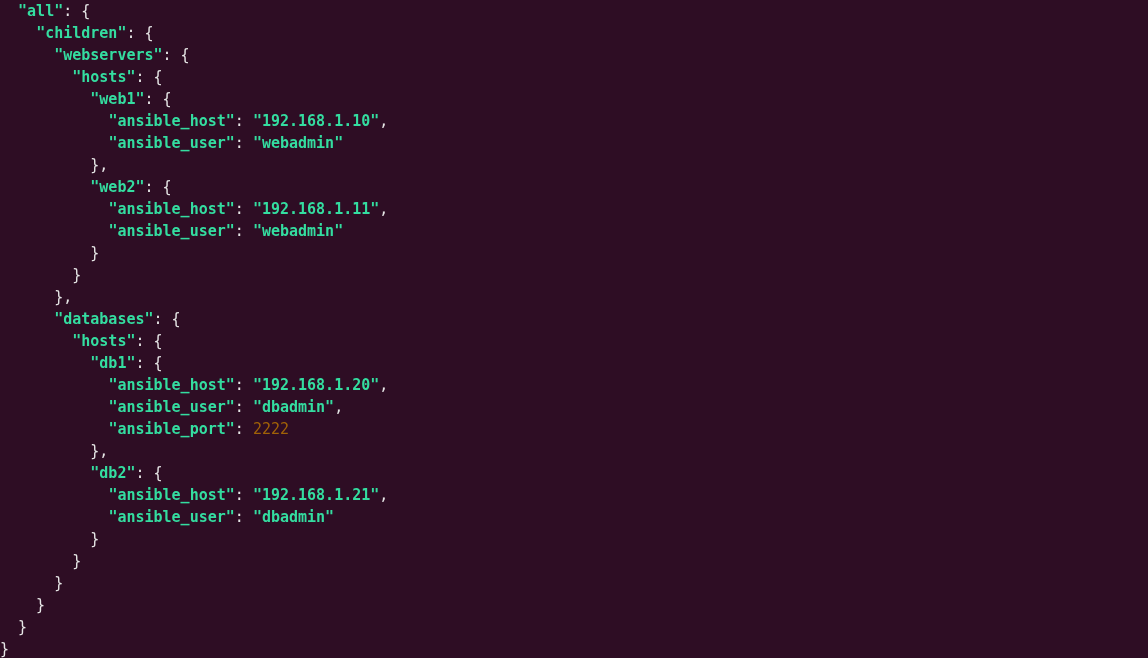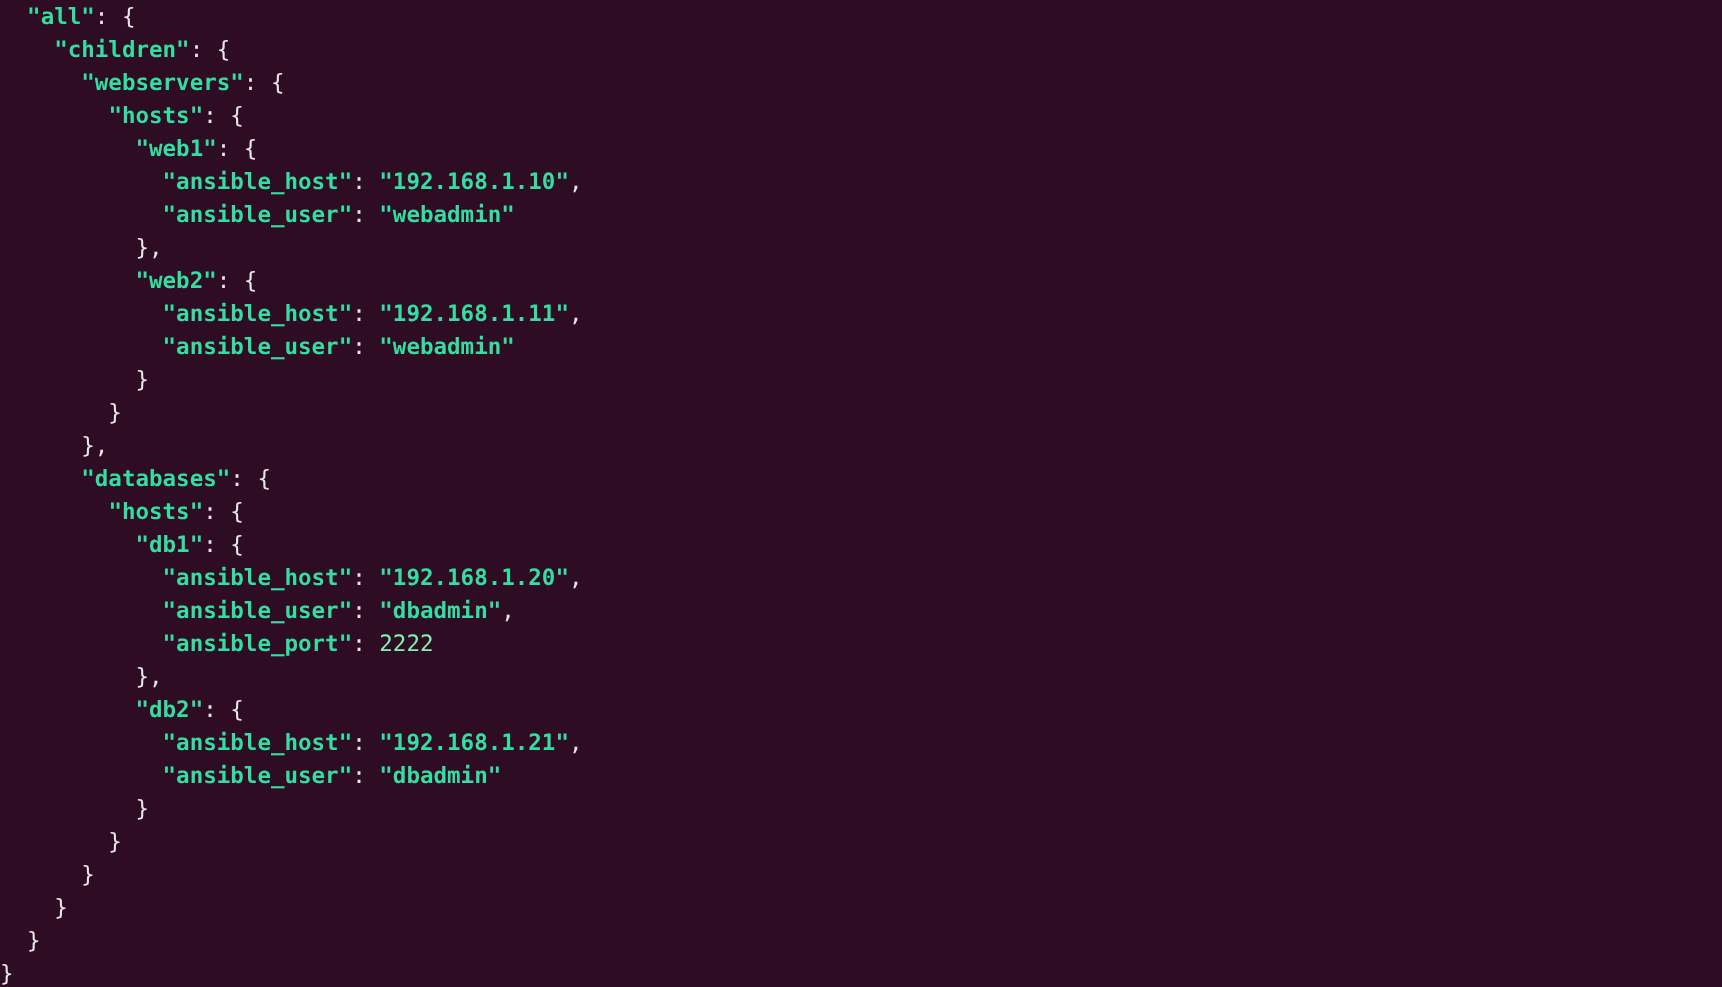--- a/index.html
+++ b/index.html
@@ -15,20 +15,20 @@
     overflow: hidden;
   }
   pre.code {
     margin: 0;
     padding: 0;
     white-space: pre;
     font-family: inherit;
   }
   .key   { color: #34dda0; font-weight: bold; }  
   .str   { color: #34dda0; font-weight: bold; }  
-  .num   { color: #86efac; }                     
+  .num   { color: #a16207; }                     
   .punct { color: #e6e6e6; }                     
   .line  { display: block; }
 </style>
 </head>
 <body>
 
 <pre class="code" id="code-block"><span class="line"><span class="punct">  </span><span class="key">"all"</span><span class="punct">: {</span></span><span class="line"><span class="punct">    </span><span class="key">"children"</span><span class="punct">: {</span></span><span class="line"><span class="punct">      </span><span class="key">"webservers"</span><span class="punct">: {</span></span><span class="line"><span class="punct">        </span><span class="key">"hosts"</span><span class="punct">: {</span></span><span class="line"><span class="punct">          </span><span class="key">"web1"</span><span class="punct">: {</span></span><span class="line"><span class="punct">            </span><span class="key">"ansible_host"</span><span class="punct">: </span><span class="str">"192.168.1.10"</span><span class="punct">,</span></span><span class="line"><span class="punct">            </span><span class="key">"ansible_user"</span><span class="punct">: </span><span class="str">"webadmin"</span></span><span class="line"><span class="punct">          },</span></span><span class="line"><span class="punct">          </span><span class="key">"web2"</span><span class="punct">: {</span></span><span class="line"><span class="punct">            </span><span class="key">"ansible_host"</span><span class="punct">: </span><span class="str">"192.168.1.11"</span><span class="punct">,</span></span><span class="line"><span class="punct">            </span><span class="key">"ansible_user"</span><span class="punct">: </span><span class="str">"webadmin"</span></span><span class="line"><span class="punct">          }</span></span><span class="line"><span class="punct">        }</span></span><span class="line"><span class="punct">      },</span></span><span class="line"><span class="punct">      </span><span class="key">"databases"</span><span class="punct">: {</span></span><span class="line"><span class="punct">        </span><span class="key">"hosts"</span><span class="punct">: {</span></span><span class="line"><span class="punct">          </span><span class="key">"db1"</span><span class="punct">: {</span></span><span class="line"><span class="punct">            </span><span class="key">"ansible_host"</span><span class="punct">: </span><span class="str">"192.168.1.20"</span><span class="punct">,</span></span><span class="line"><span class="punct">            </span><span class="key">"ansible_user"</span><span class="punct">: </span><span class="str">"dbadmin"</span><span class="punct">,</span></span><span class="line"><span class="punct">            </span><span class="key">"ansible_port"</span><span class="punct">: </span><span class="num">2222</span></span><span class="line"><span class="punct">          },</span></span><span class="line"><span class="punct">          </span><span class="key">"db2"</span><span class="punct">: {</span></span><span class="line"><span class="punct">            </span><span class="key">"ansible_host"</span><span class="punct">: </span><span class="str">"192.168.1.21"</span><span class="punct">,</span></span><span class="line"><span class="punct">            </span><span class="key">"ansible_user"</span><span class="punct">: </span><span class="str">"dbadmin"</span></span><span class="line"><span class="punct">          }</span></span><span class="line"><span class="punct">        }</span></span><span class="line"><span class="punct">      }</span></span><span class="line"><span class="punct">    }</span></span><span class="line"><span class="punct">  }</span></span><span class="line"><span class="punct">}</span></span></pre>
 
 </body></html>

